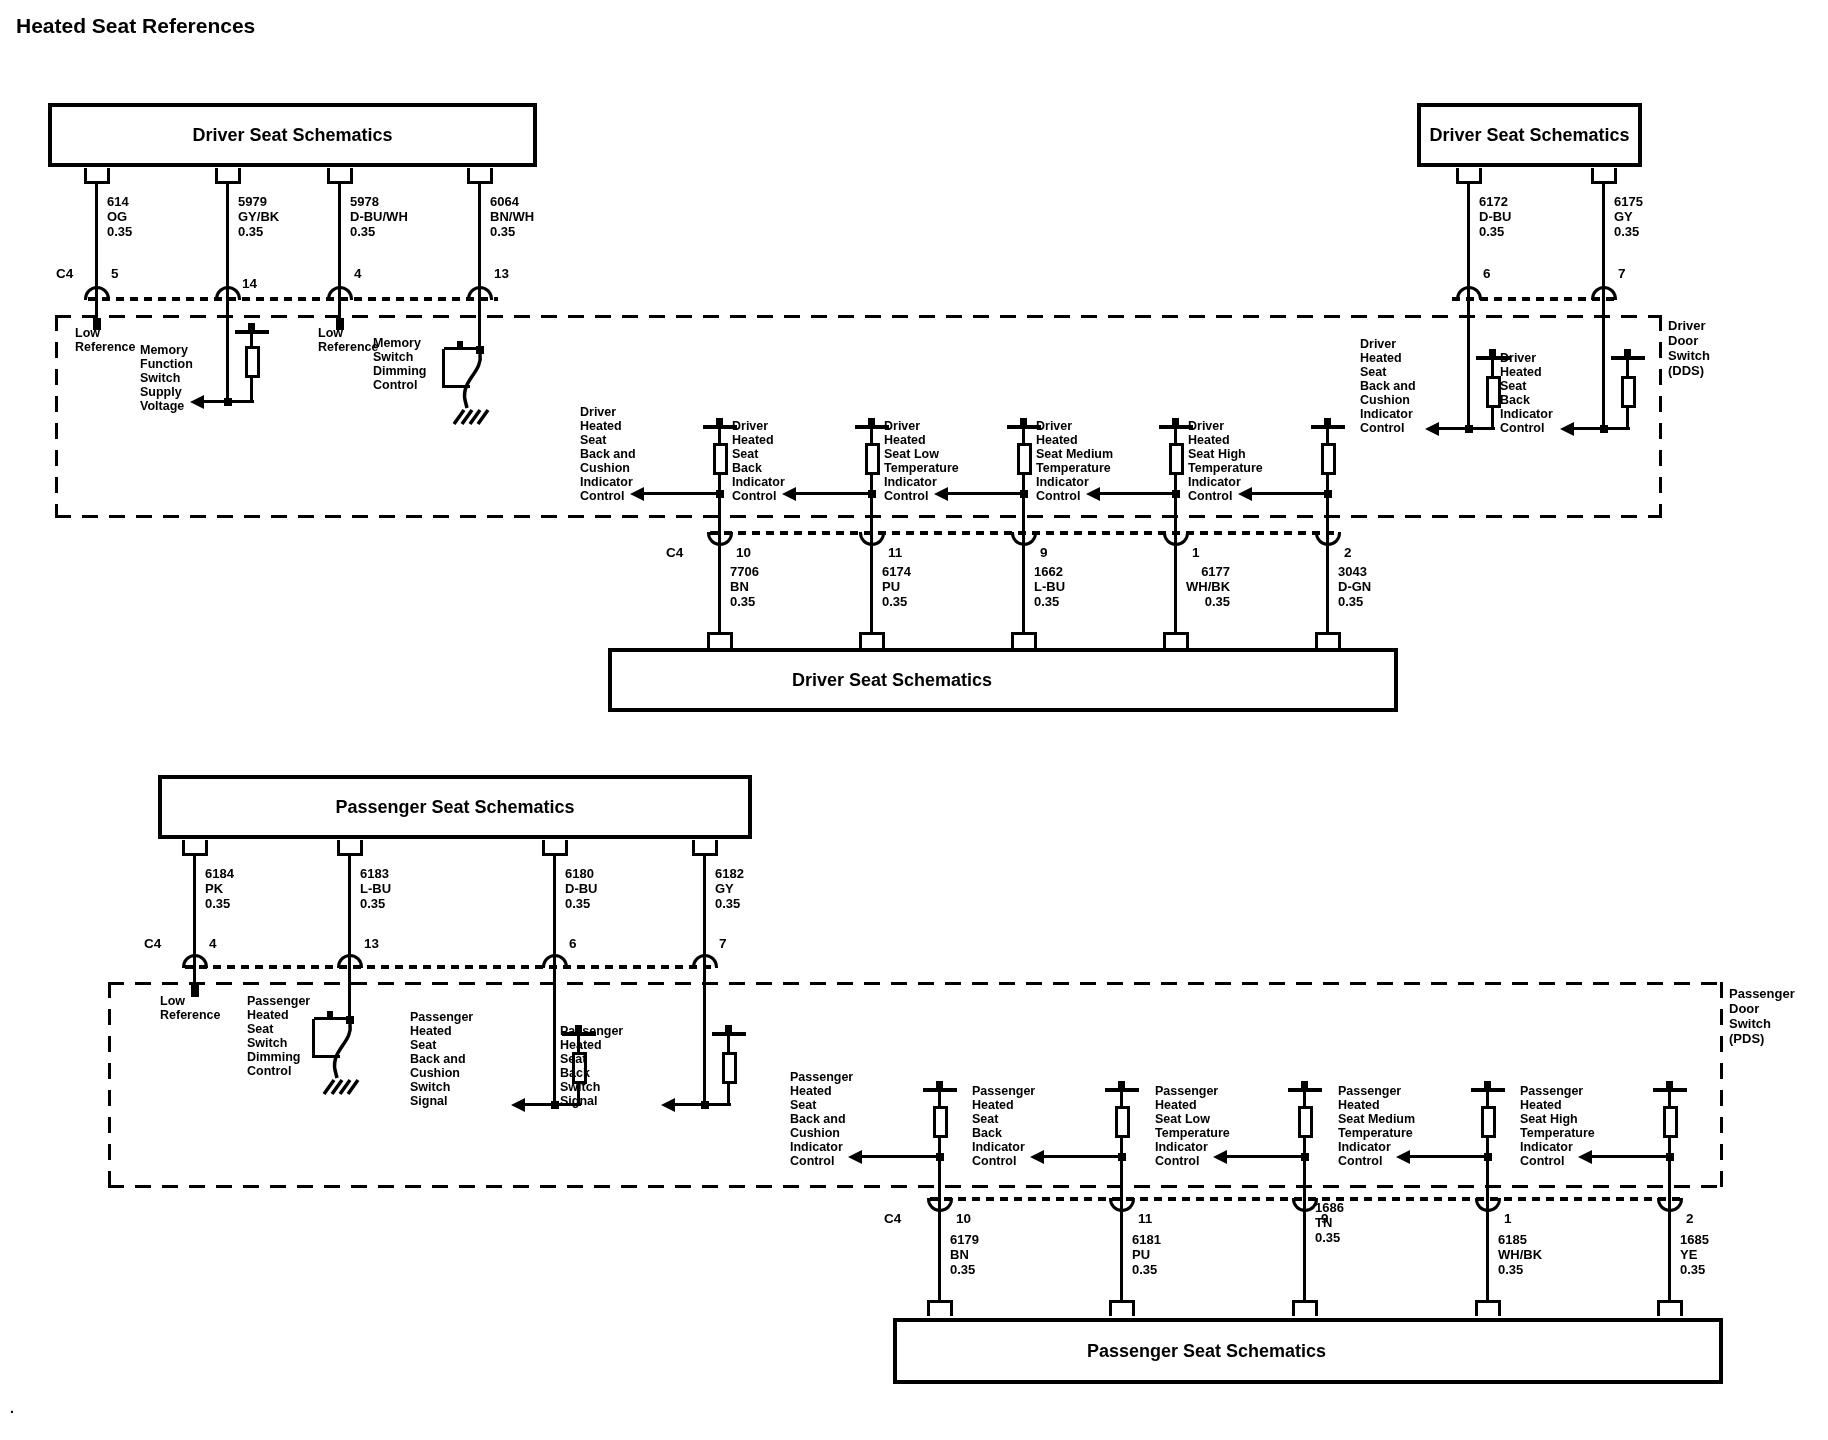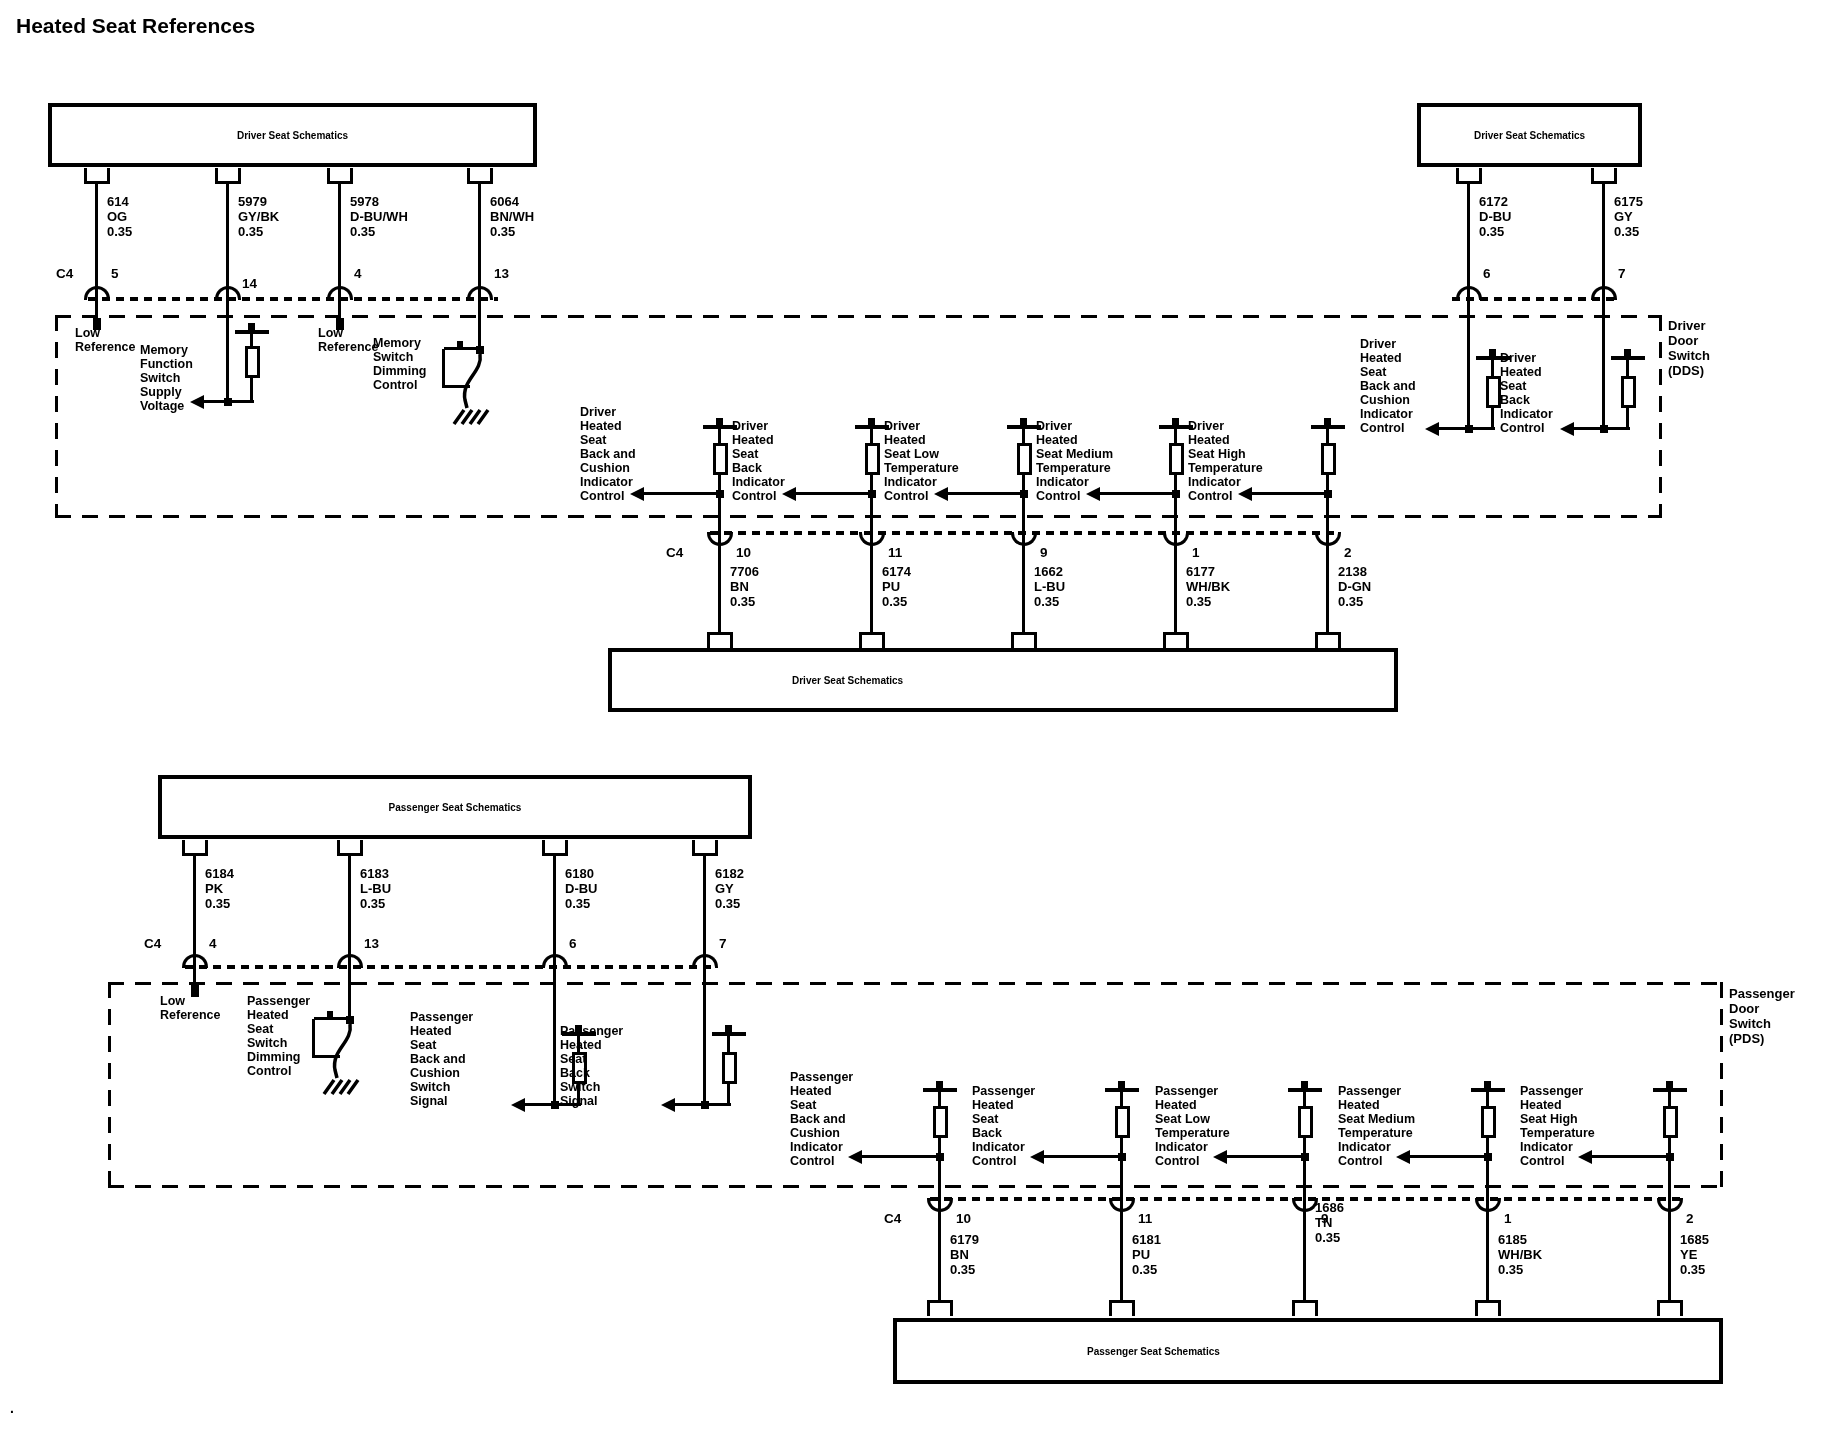--- a/index.html
+++ b/index.html
@@ -1,20 +1,20 @@
 <!DOCTYPE html>
 <html><head>
 <meta charset="utf-8">
 <style>
   html,body{margin:0;padding:0;background:#fff;}
   .canvas{position:relative;width:1828px;height:1440px;background:#fff;overflow:hidden;
           font-family:"Liberation Sans",sans-serif;color:#000;font-weight:bold;}
   .title{position:absolute;font-size:21px;}
   .box{position:absolute;border:4px solid #000;display:flex;align-items:center;justify-content:center;
-       font-size:10px;box-sizing:border-box;background:#fff;z-index:2;}
+       font-size:18px;box-sizing:border-box;background:#fff;z-index:2;}
   .box.left{justify-content:flex-start;}
   .wire{position:absolute;width:3px;background:#000;z-index:1;}
   .hline{position:absolute;height:3px;background:#000;z-index:1;}
   .tab-u{position:absolute;width:26px;height:16px;border:3px solid #000;border-top:none;box-sizing:border-box;}
   .tab-n{position:absolute;width:26px;height:16px;border:3px solid #000;border-bottom:none;box-sizing:border-box;}
   .arc-n{position:absolute;width:26px;height:14px;border:3px solid #000;border-bottom:none;
          border-radius:13px 13px 0 0;box-sizing:border-box;z-index:2;}
   .arc-u{position:absolute;width:26px;height:14px;border:3px solid #000;border-top:none;
          border-radius:0 0 13px 13px;box-sizing:border-box;z-index:2;}
   .res{position:absolute;width:15px;height:32px;border:3px solid #000;background:#fff;box-sizing:border-box;z-index:3;}
@@ -258,21 +258,21 @@
   <div class="hline" style="left:1100px;top:492px;width:76px;"></div>
   <div class="arr-l" style="left:1086px;top:487px;"></div>
   <div class="func" style="left:1036px;top:419px;">Driver
 Heated
 Seat Medium
 Temperature
 Indicator
 Control</div>
   <div class="arc-u" style="left:1163px;top:532px;"></div>
   <div class="pin" style="left:1192px;top:545px;">1</div>
-  <div class="wlabel" style="left:1186px;top:564px;">
+  <div class="wlabel" style="left:1186px;top:564px;text-align:right;">
     <span>6177</span>
     <span>WH/BK</span>
     <span>0.35</span>
   </div>
   <div class="tab-n" style="left:1163px;top:632px;"></div>
 
   <div class="tbar" style="left:1311px;top:425px;"></div>
   <div class="wire" style="left:1326px;top:429px;height:203px;"></div>
   <div class="res" style="left:1321px;top:443px;"></div>
   <div class="jct" style="left:1324px;top:490px;"></div>
@@ -280,21 +280,21 @@
   <div class="arr-l" style="left:1238px;top:487px;"></div>
   <div class="func" style="left:1188px;top:419px;">Driver
 Heated
 Seat High
 Temperature
 Indicator
 Control</div>
   <div class="arc-u" style="left:1315px;top:532px;"></div>
   <div class="pin" style="left:1344px;top:545px;">2</div>
   <div class="wlabel" style="left:1338px;top:564px;">
-    <span>2138</span>
+    <span>3043</span>
     <span>D-GN</span>
     <span>0.35</span>
   </div>
   <div class="tab-n" style="left:1315px;top:632px;"></div>
 
   <div class="dot-h" style="left:710px;top:531px;width:630px;"></div>
 
   <div class="box left" style="left:608px;top:648px;width:790px;height:64px;padding-left:180px;">
     <span>Driver Seat Schematics</span>
   </div>

